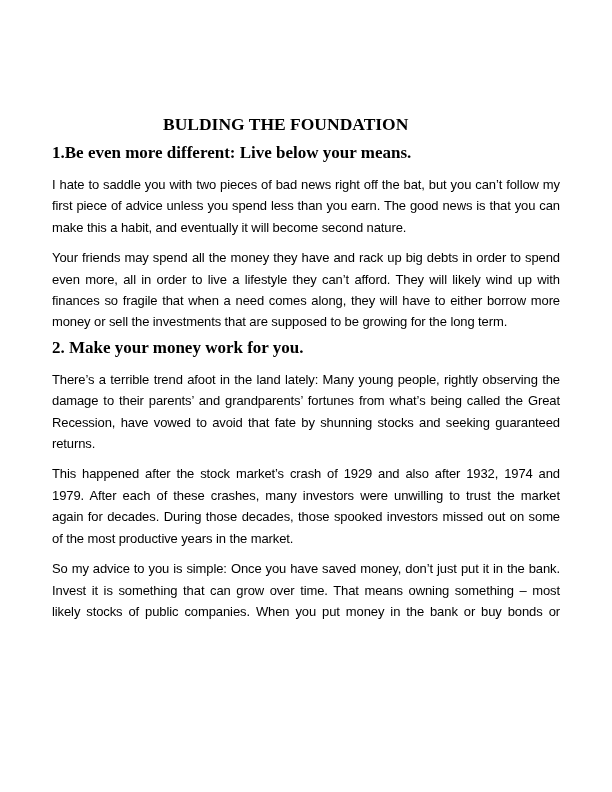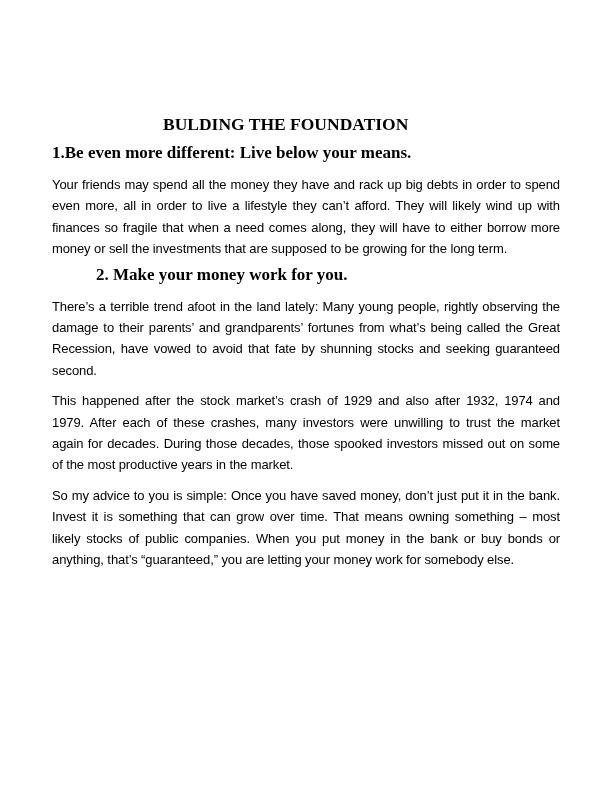--- a/index.html
+++ b/index.html
@@ -44,45 +44,45 @@
   .section-heading {
     font-family: Liberation Serif, serif;
     font-weight: bold;
     font-size: 17px;
     line-height: 24px;
     letter-spacing: 0;
     margin: 4px 0 0 0;
   }
   .section-heading.second {
     margin-top: 3px;
-    margin-left: 44px;
   }
   .content p {
     margin: 9px 0 0 0;
     text-align: justify;
     text-justify: inter-word;
   }
 </style>
 </head>
 <body>
 
 <div class="page">
   <div class="content">
 
     <div class="doc-title">
       <div class="line1">BULDING THE FOUNDATION</div>
     </div>
 
     <div class="section-heading">1.Be even more different: Live below your means.</div>
 
+    <p>I hate to saddle you with two pieces of bad news right off the bat, but you can’t follow my first piece of advice unless you spend less than you earn. The good news is that you can make this a habit, and eventually it will become second nature.</p>
 
     <p>Your friends may spend all the money they have and rack up big debts in order to spend even more, all in order to live a lifestyle they can’t afford. They will likely wind up with finances so fragile that when a need comes along, they will have to either borrow more money or sell the investments that are supposed to be growing for the long term.</p>
 
     <div class="section-heading second">2. Make your money work for you.</div>
 
-    <p>There’s a terrible trend afoot in the land lately: Many young people, rightly observing the damage to their parents’ and grandparents’ fortunes from what’s being called the Great Recession, have vowed to avoid that fate by shunning stocks and seeking guaranteed second.</p>
+    <p>There’s a terrible trend afoot in the land lately: Many young people, rightly observing the damage to their parents’ and grandparents’ fortunes from what’s being called the Great Recession, have vowed to avoid that fate by shunning stocks and seeking guaranteed returns.</p>
 
     <p>This happened after the stock market’s crash of 1929 and also after 1932, 1974 and 1979. After each of these crashes, many investors were unwilling to trust the market again for decades. During those decades, those spooked investors missed out on some of the most productive years in the market.</p>
 
     <p>So my advice to you is simple: Once you have saved money, don’t just put it in the bank. Invest it is something that can grow over time. That means owning something – most likely stocks of public companies. When you put money in the bank or buy bonds or anything, that’s “guaranteed,” you are letting your money work for somebody else.</p>
 
   </div>
 </div>
 
 </body></html>

